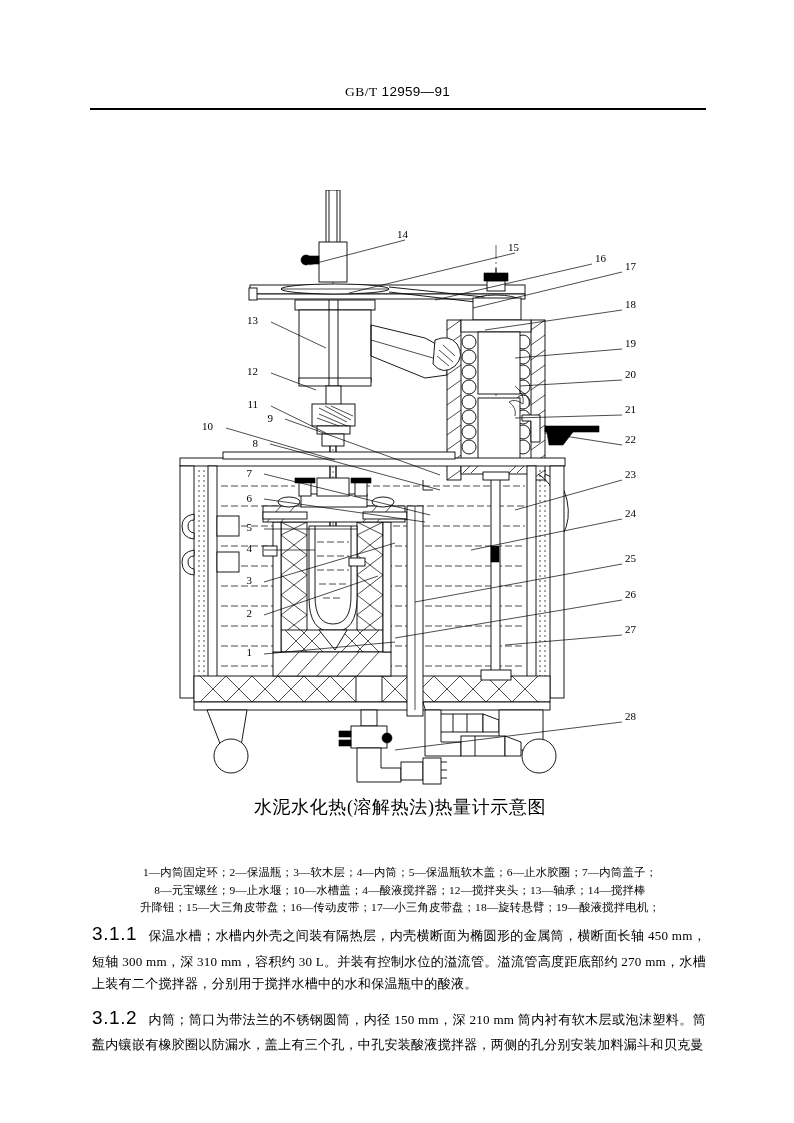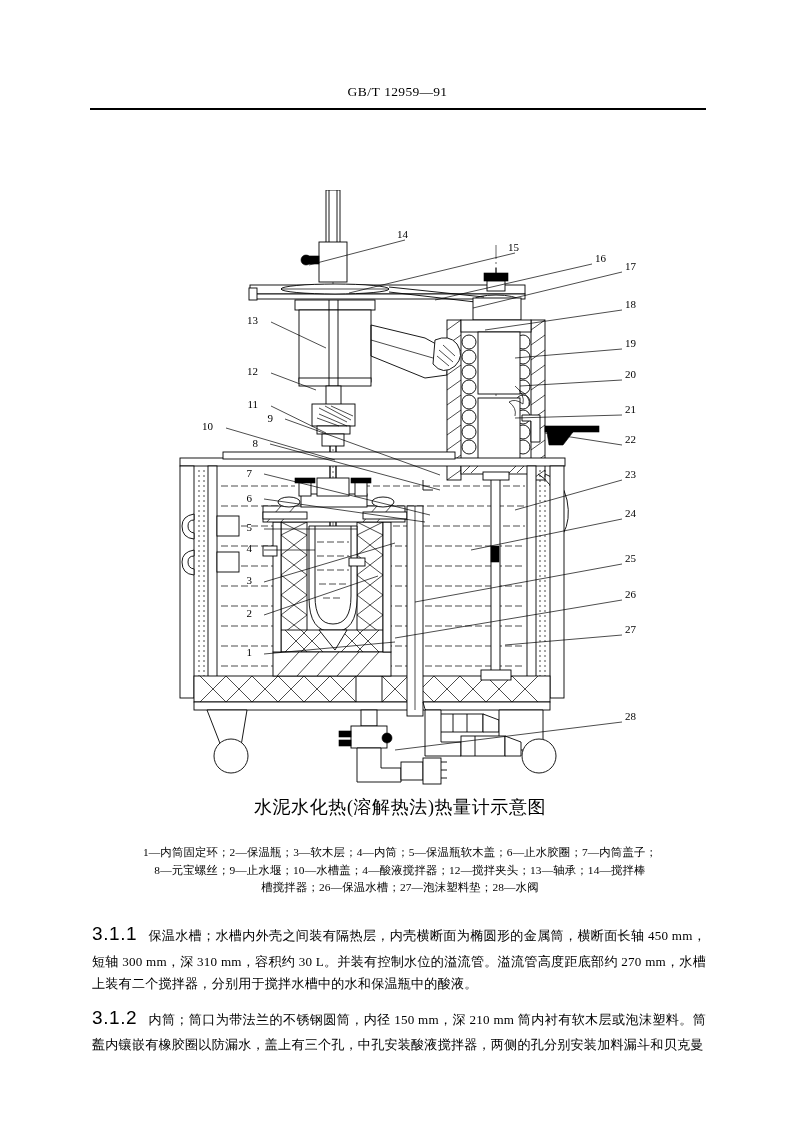--- a/index.html
+++ b/index.html
@@ -25,21 +25,21 @@
     width: 615px;
     text-align: center;
     font-size: 13.5px;
     letter-spacing: 0.5px;
   }
   .page-header .std-prefix {
     font-weight: normal;
     font-family: "Liberation Serif", serif;
   }
   .page-header .std-num {
-    font-family: Liberation Serif, serif;
+    font-family: Liberation Sans, sans-serif;
     font-weight: normal;
     letter-spacing: 0.3px;
   }
   .header-rule {
     position: absolute;
     left: 90px;
     top: 108px;
     width: 616px;
     height: 2px;
     background: #000;
@@ -62,21 +62,21 @@
     top: 795px;
     width: 610px;
     text-align: center;
     font-size: 18px;
     font-family: "Liberation Serif", "DejaVu Serif", serif;
     letter-spacing: 0.6px;
   }
   .fig-legend {
     position: absolute;
     left: 100px;
-    top: 844px;
+    top: 864px;
     width: 600px;
     font-size: 11.4px;
     line-height: 1.55;
     text-align: center;
     letter-spacing: 0.15px;
     font-family: "Liberation Serif", "DejaVu Serif", serif;
   }
   .fig-legend .lg-line { display: block; white-space: nowrap; }
   .fig-legend .lg-line.last { white-space: normal; }
 
@@ -588,21 +588,21 @@
       </g>
 
 </svg>
 </div>
 
 <div class="fig-caption">水泥水化热(溶解热法)热量计示意图</div>
 
 <div class="fig-legend">
   <span class="lg-line">1—内筒固定环；2—保温瓶；3—软木层；4—内筒；5—保温瓶软木盖；6—止水胶圈；7—内筒盖子；</span>
   <span class="lg-line">8—元宝螺丝；9—止水堰；10—水槽盖；4—酸液搅拌器；12—搅拌夹头；13—轴承；14—搅拌棒</span>
-  <span class="lg-line last">槽搅拌器；26—保温水槽；27—泡沫塑料垫；28—水阀</span>
+  <span class="lg-line">升降钮；15—大三角皮带盘；16—传动皮带；17—小三角皮带盘；18—旋转悬臂；19—酸液搅拌电机；</span>
 </div>
 
 <div class="body-text">
   <div class="clause">
     <span class="cl-num">3.1.1</span><span class="cl-body">保温水槽；水槽内外壳之间装有隔热层，内壳横断面为椭圆形的金属筒，横断面长轴 450 mm，短轴 300 mm，深 310 mm，容积约 30 L。并装有控制水位的溢流管。溢流管高度距底部约 270 mm，水槽上装有二个搅拌器，分别用于搅拌水槽中的水和保温瓶中的酸液。</span>
   </div>
   <div class="clause">
     <span class="cl-num">3.1.2</span><span class="cl-body">内筒；筒口为带法兰的不锈钢圆筒，内径 150 mm，深 210 mm 筒内衬有软木层或泡沫塑料。筒盖内镶嵌有橡胶圈以防漏水，盖上有三个孔，中孔安装酸液搅拌器，两侧的孔分别安装加料漏斗和贝克曼</span>
   </div>
 </div>

